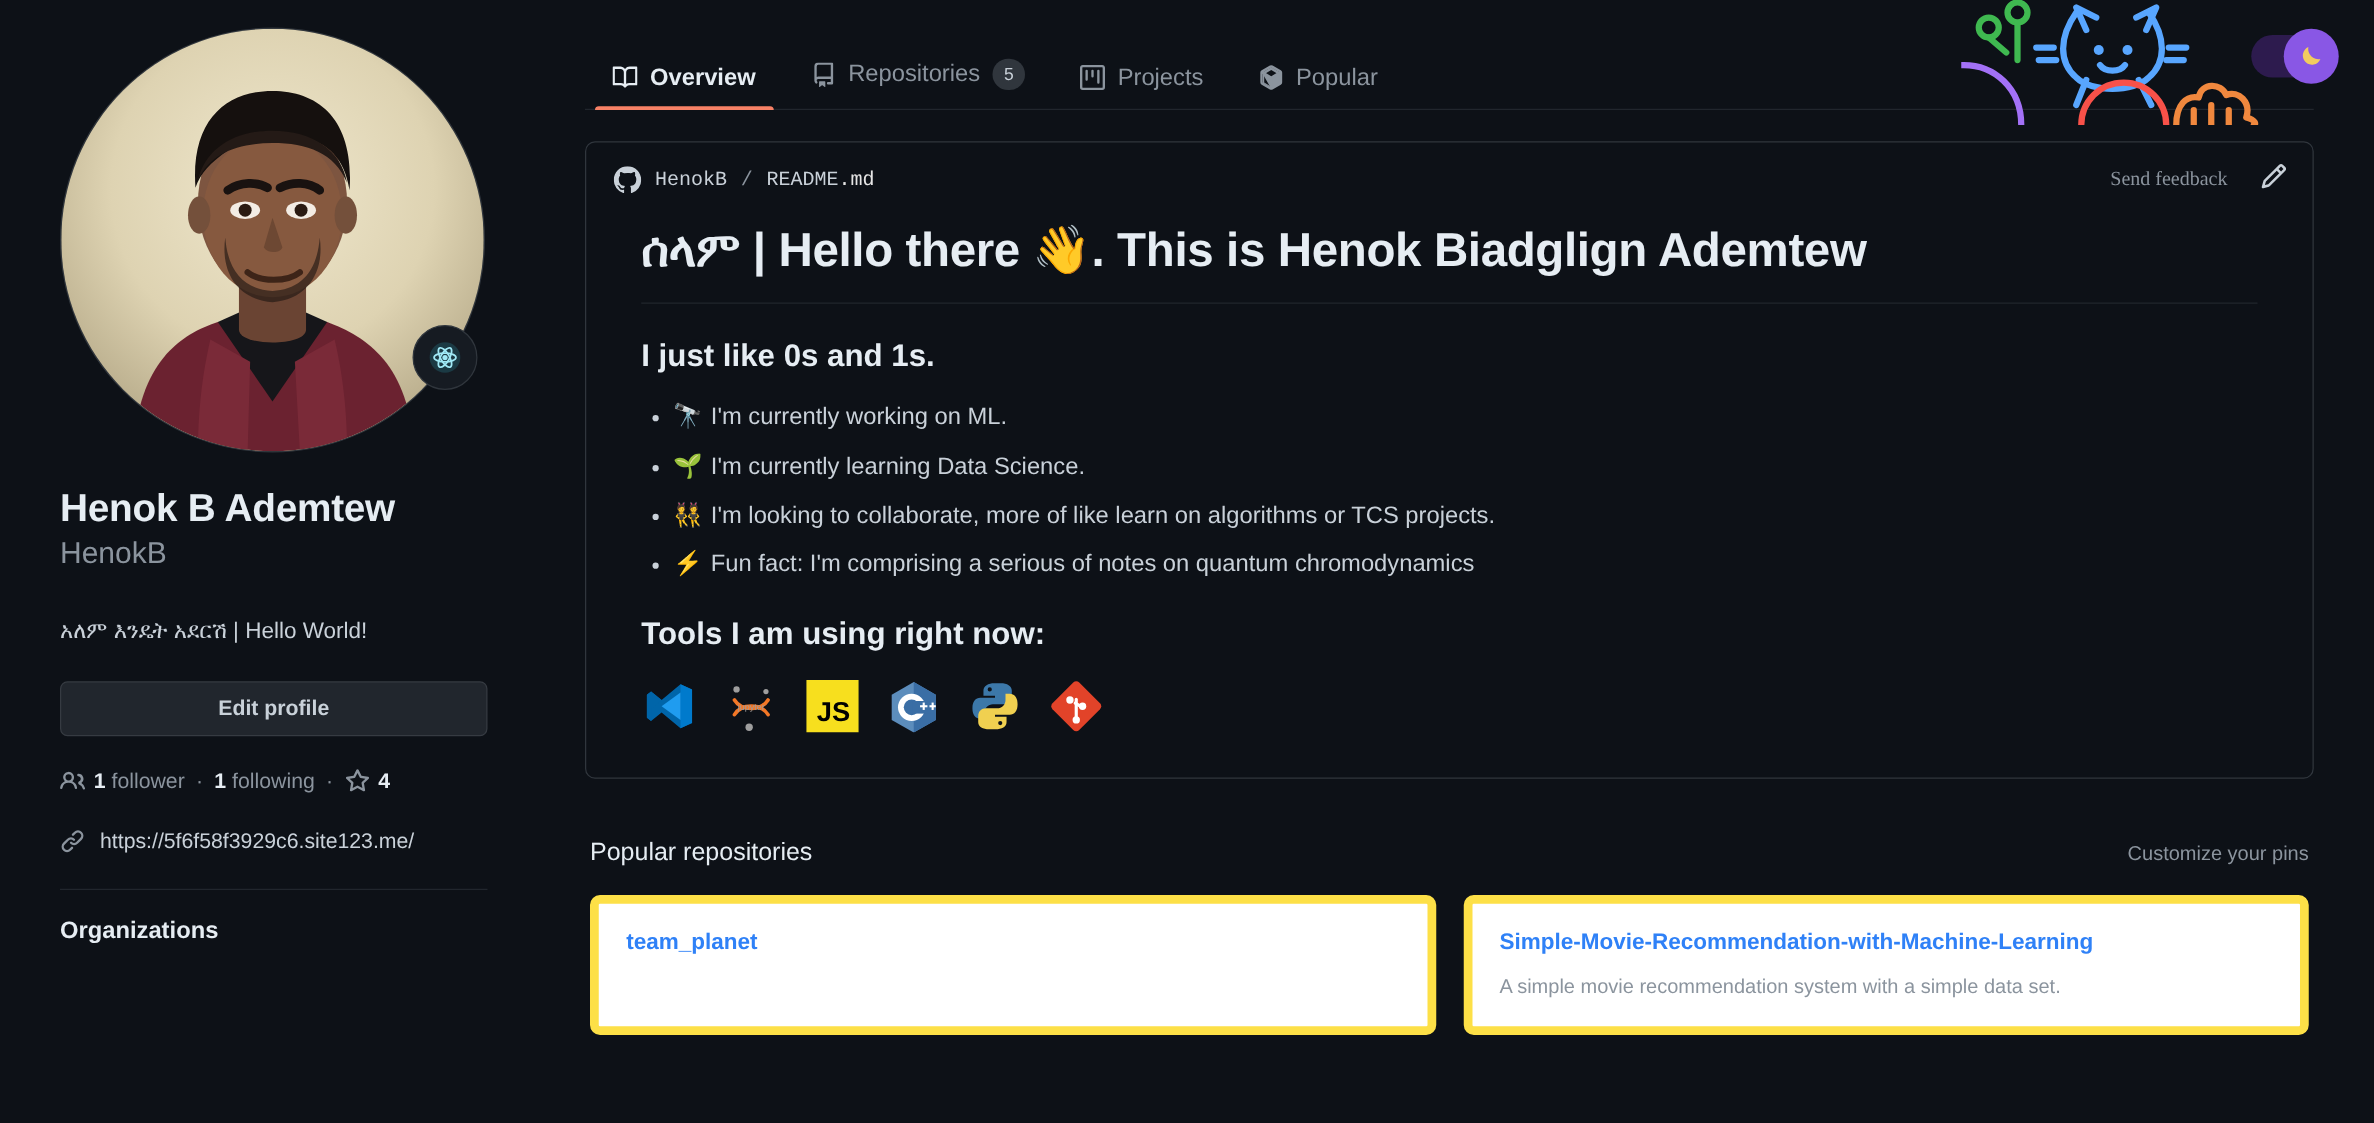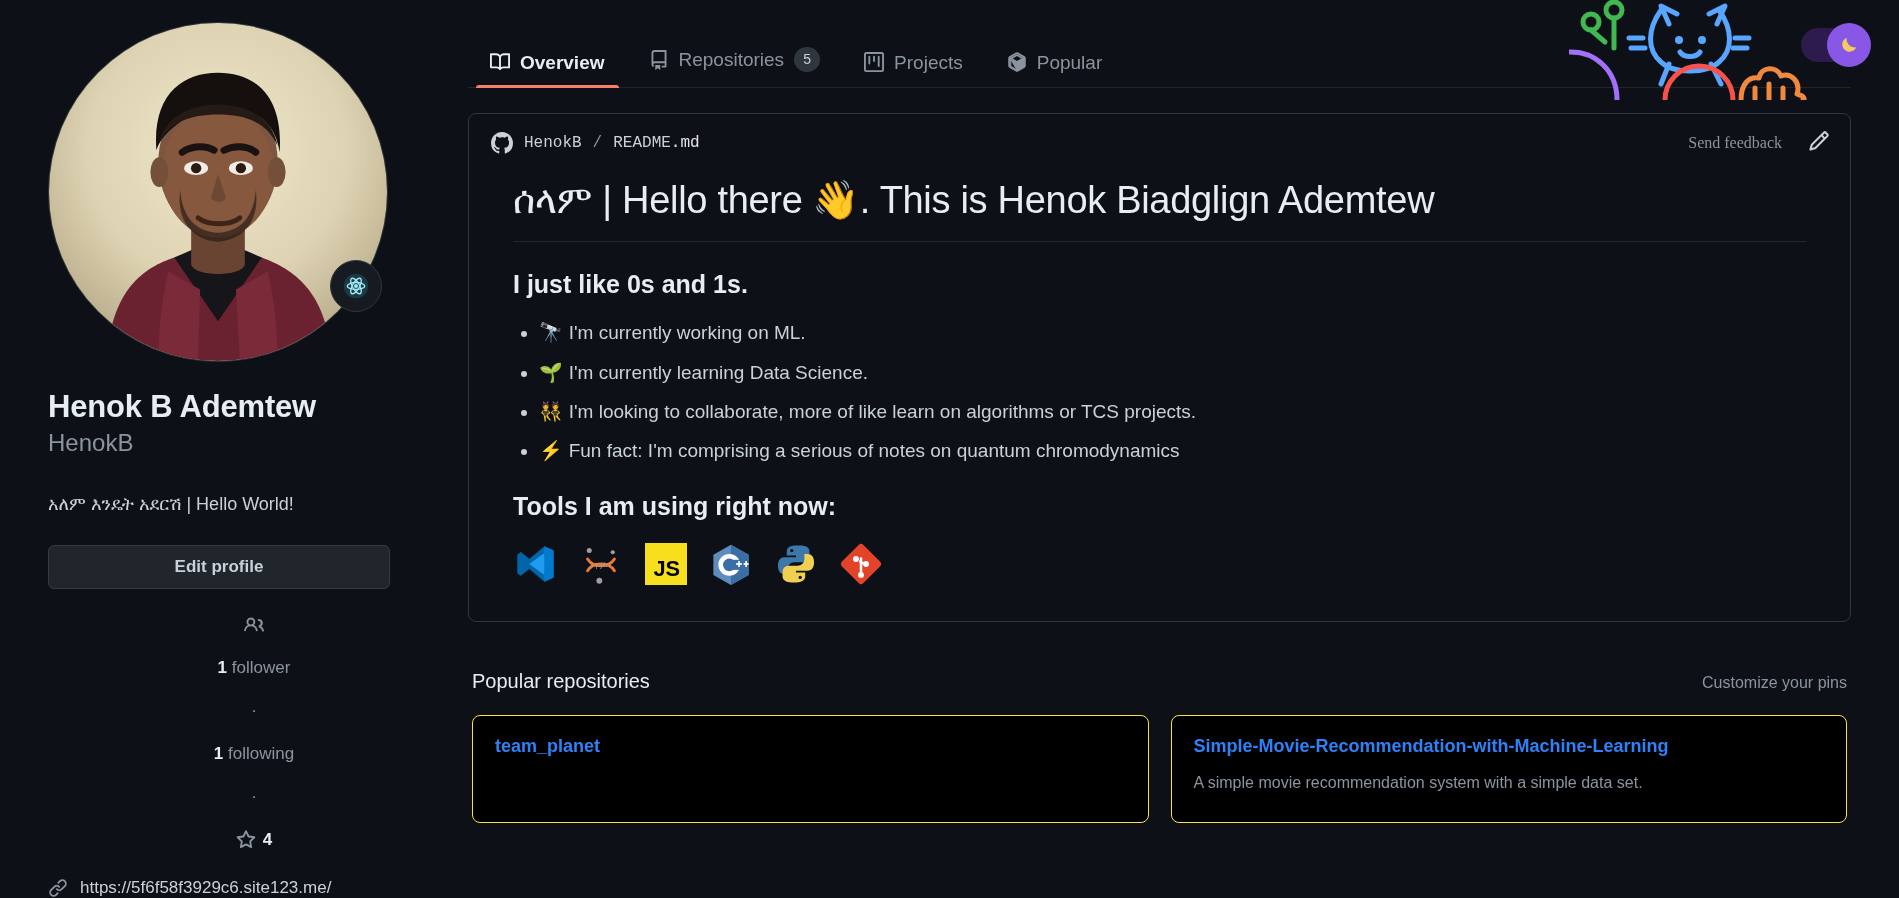--- a/index.html
+++ b/index.html
@@ -111,25 +111,24 @@
     color: #c9d1d9;
     font-size: 17px;
     font-weight: 600;
     text-align: center;
     cursor: pointer;
     font-family: inherit;
   }
   .stats-row {
     display: flex;
     align-items: center;
-    gap: 23px;
+    gap: 7px;
     margin-top: 26px;
     font-size: 17px;
     color: #8b949e;
-    flex-direction: column;
   }
   .stats-row .num { color: #e6edf3; font-weight: 600; }
   .stats-row .sep { color: #8b949e; margin: 0 2px; }
   .stats-row a { color: #8b949e; text-decoration: none; cursor: pointer; }
 
   .link-row {
     display: flex;
     align-items: center;
     gap: 12px;
     margin-top: 28px;
@@ -235,21 +234,21 @@
     font-family: Liberation Serif, serif;
     margin-right: 26px;
     cursor: pointer;
   }
   .readme-head .pencil { cursor: pointer; color: #c9d1d9; }
 
   .readme-body { padding: 8px 44px 34px 44px; }
 
   .md-h1 {
     font-size: 38px;
-    font-weight: 400;
+    font-weight: 700;
     color: #e6edf3;
     line-height: 1.3;
     padding-bottom: 16px;
     border-bottom: 1px solid #21262d;
     letter-spacing: -0.3px;
   }
   .md-h3 {
     font-size: 25px;
     font-weight: 600;
     color: #e6edf3;
@@ -295,25 +294,25 @@
     cursor: pointer;
   }
   .repo-grid {
     display: grid;
     grid-template-columns: 1fr 1fr;
     gap: 22px;
     margin-top: 22px;
     padding: 0 4px;
   }
   .repo-card {
-    border: 1px solid #fde047;
+    border: 7px solid #fde047;
     border-radius: 8px;
     padding: 20px 22px;
     min-height: 108px;
-    background: #000000;
+    background: #ffffff;
   }
   .repo-name {
     font-size: 18px;
     font-weight: 600;
     color: #2f81f7;
     cursor: pointer;
   }
   .repo-desc {
     font-size: 16px;
     color: #8b949e;

